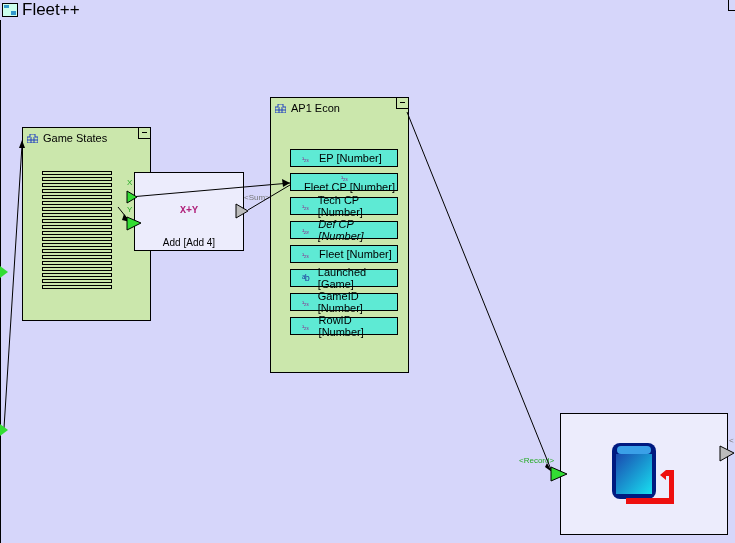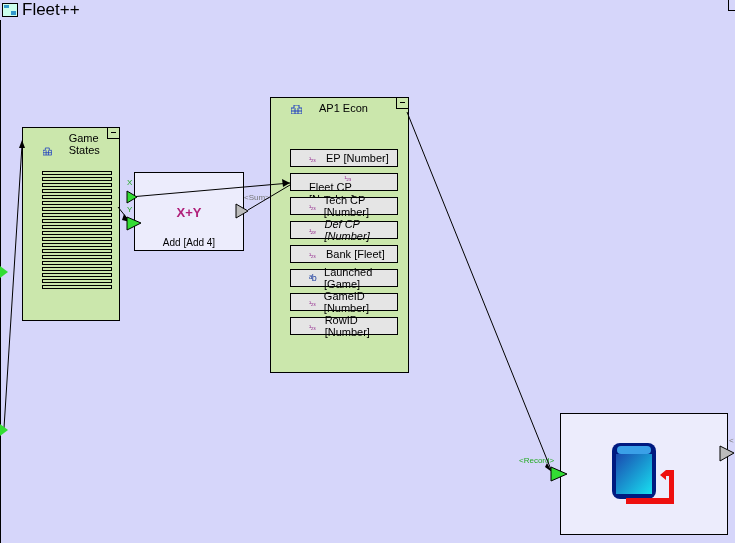--- a/index.html
+++ b/index.html
@@ -5,45 +5,45 @@
   html, body { margin:0; padding:0; }
   body { width:735px; height:543px; background:#d6d6fa; position:relative; overflow:hidden; font-family:"Liberation Sans", sans-serif; }
   .abs { position:absolute; }
   .title { left:2px; top:0px; font-size:17px; color:#000000; display:flex; align-items:center; }
   .title .ico { width:14px; height:12px; border:1px solid #000; background:#cfe; margin-right:4px; position:relative; }
   .title .ico:before { content:""; position:absolute; left:1px; top:1px; width:5px; height:3px; background:#39c; }
   .title .ico:after { content:""; position:absolute; right:1px; bottom:1px; width:5px; height:4px; background:#39c; }
   .leftbar { left:0; top:20px; width:1px; height:523px; background:#000; }
   .tab-r { left:728px; top:0; width:7px; height:10px; border-left:1px solid #000; border-bottom:1px solid #000; }
   .table-node { background:#cbe7ac; border:1px solid #000; }
-  .node-head { position:absolute; left:20px; top:4px; font-size:11px; display:flex; align-items:flex-end;gap:12px; }
+  .node-head { position:absolute; left:4px; top:4px; font-size:11px; display:flex; align-items:center; }
   .tbl-ico { width:11px; height:9px; margin-right:5px; position:relative; }
   .minbtn { position:absolute; top:0; right:0; width:11px; height:10px; border-left:1px solid #000; border-bottom:1px solid #000; background:#cbe7ac; }
   .minbtn:after { content:""; position:absolute; left:3px; top:4px; width:5px; height:1px; background:#000; }
   .row-line { position:absolute; left:19px; width:68px; height:2px; border:1px solid #000; background:#cbe7ac; }
-  .field { position:absolute; left:19px; width:108px; height:18px; border:1px solid #000; background:#e5e5e5; font-size:11px; display:flex; align-items:center; padding-left:18px; box-sizing:border-box; }
+  .field { position:absolute; left:19px; width:108px; height:18px; border:1px solid #000; background:#5eead4; font-size:11px; display:flex; align-items:center; padding-left:11px; box-sizing:border-box; }
   .fld-ico { font-size:7px; color:#90208a; margin-right:5px; width:12px; letter-spacing:-0.5px; }
   .fld-ico.txt { color:#2040a0; font-size:9px; }
   .op-node { background:#ececfc; border:1px solid #000; }
-  .xy { position:absolute; left:0; right:0; top:32px; text-align:center; color:#b0207a; font-weight:bold; font-size:13px; }
+  .xy { position:absolute; left:0; right:0; top:32px; text-align:center; color:#b0207a; font-weight:bold; font-size:10px;font-family:Liberation Mono, monospace; }
   .op-label { position:absolute; left:0; right:0; bottom:2px; text-align:center; font-size:10px; }
   .portlbl { position:absolute; font-size:8px; }
   svg.wires { position:absolute; left:0; top:0; }
 </style>
 </head>
 <body>
 
 <div class="abs title">
   <span class="ico"></span>
   <span>Fleet++</span>
 </div>
 <div class="abs leftbar"></div>
 <div class="abs tab-r"></div>
 
-<div class="abs table-node" style="left:22px;top:127px;width:96px;height:192px;">
+<div class="abs table-node" style="left:22px;top:127px;width:96px;height:192px;padding-left:31px;">
   <div class="node-head">
     <svg class="tbl-ico" viewBox="0 0 11 9">
         <path d="M3 0h5v3h3v6H0V3h3z" fill="none" stroke="#2040c0"></path>
         <path d="M0 6h11M4 3v6M7 3v6" stroke="#2040c0"></path>
       </svg>
     <span>Game States</span>
   </div>
   <div class="minbtn"></div>
   <div id="gs-rows">
       <div class="row-line" style="top: 43px;"></div>
@@ -98,21 +98,21 @@
       <div class="field" style="top: 99px;">
         <span class="fld-ico">¹₂₃</span>
         <span>Tech CP [Number]</span>
       </div>
       <div class="field" style="top: 123px; font-style: italic;">
         <span class="fld-ico">¹₂₃</span>
         <span>Def CP [Number]</span>
       </div>
       <div class="field" style="top: 147px;">
         <span class="fld-ico">¹₂₃</span>
-        <span>Bank [Fleet]</span>
+        <span>Fleet [Number]</span>
       </div>
       <div class="field" style="top: 171px;">
         <span class="fld-ico txt">ᵃb</span>
         <span>Launched [Game]</span>
       </div>
       <div class="field" style="top: 195px;">
         <span class="fld-ico">¹₂₃</span>
         <span>GameID [Number]</span>
       </div>
       <div class="field" style="top: 219px;">

